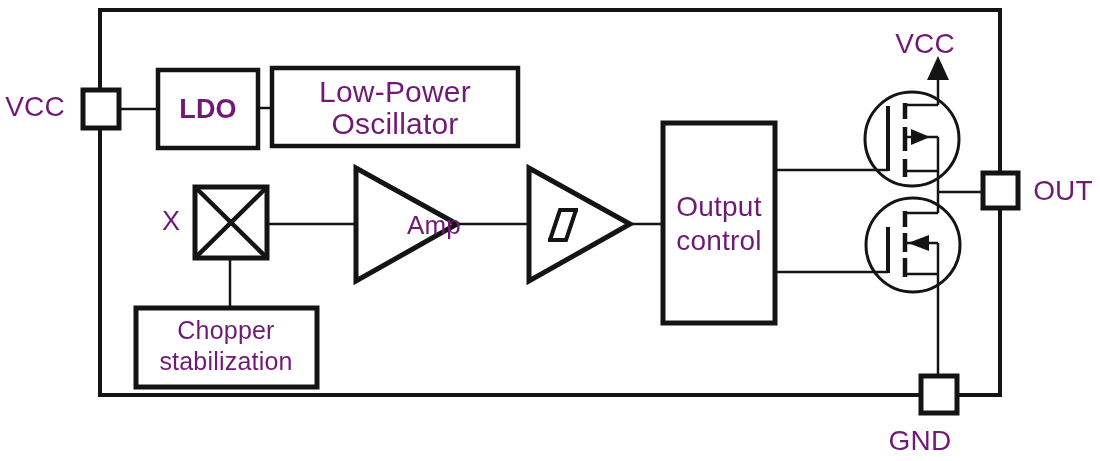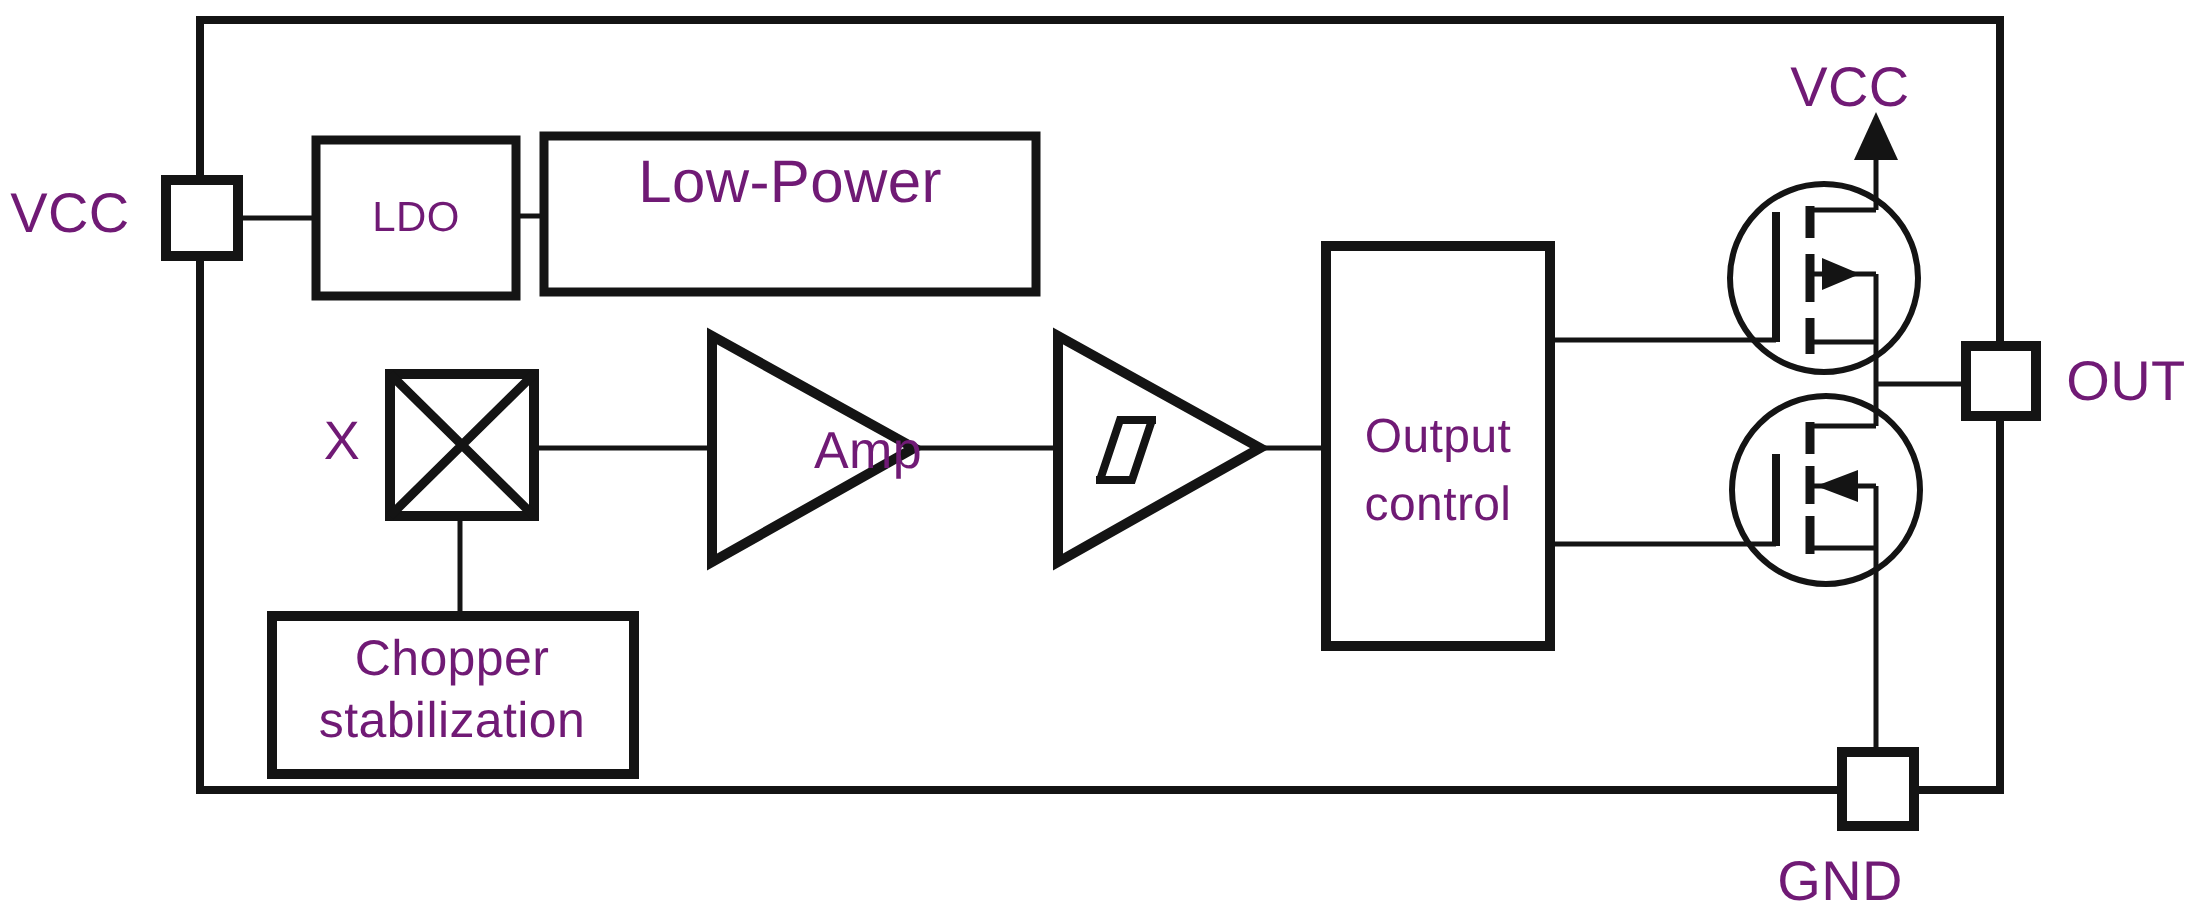--- a/index.html
+++ b/index.html
@@ -13,25 +13,25 @@
   .stage svg{position:absolute;left:0;top:0;}
   .lbl{
     position:absolute;
     transform:translate(-50%,-50%);
     white-space:nowrap;
     color:#701a75;
     line-height:1;
     letter-spacing:0.2px;
   }
   .lbl-port{font-size:28px;}
-  .lbl-ldo{font-size:21px;}
+  .lbl-ldo{font-size:27px;font-weight:bold;}
   .lbl-osc{font-size:30px;}
   .lbl-x{font-size:27px;}
   .lbl-amp{font-size:26px;margin-left:35px;}
-  .lbl-ctrl{font-size:24px;margin-top:12px;}
+  .lbl-ctrl{font-size:28px;}
   .lbl-chop{font-size:25px;}
 </style>
 </head>
 <body>
 
 <div class="stage">
 
   <svg width="1100" height="461" viewBox="0 0 1100 461" fill="none" stroke="#141414" stroke-linecap="butt" stroke-linejoin="miter">
 
     <rect x="100" y="10" width="900" height="385" stroke-width="4"></rect>
@@ -90,20 +90,21 @@
     </g>
 
     <rect x="83" y="90" width="36" height="38" fill="#ffffff" stroke-width="5"></rect>
     <rect x="983" y="173" width="35" height="35" fill="#ffffff" stroke-width="5"></rect>
     <rect x="921" y="376" width="36" height="37" fill="#ffffff" stroke-width="5"></rect>
   </svg>
 
   <div class="lbl lbl-port" style="left:35px;top:107px;">VCC</div>
   <div class="lbl lbl-ldo" style="left:208px;top:109px;">LDO</div>
   <div class="lbl lbl-osc" style="left:395px;top:92px;">Low-Power</div>
+  <div class="lbl lbl-osc" style="left:395px;top:124px;">Oscillator</div>
   <div class="lbl lbl-x" style="left:171px;top:221px;">X</div>
   <div class="lbl lbl-amp" style="left:399px;top:225px;">Amp</div>
   <div class="lbl lbl-ctrl" style="left:719px;top:207px;">Output</div>
   <div class="lbl lbl-ctrl" style="left:719px;top:241px;">control</div>
   <div class="lbl lbl-chop" style="left:226px;top:361px;">stabilization</div>
   <div class="lbl lbl-chop" style="left:226px;top:330px;">Chopper</div>
   <div class="lbl lbl-port" style="left:925px;top:44px;">VCC</div>
   <div class="lbl lbl-port" style="left:1063px;top:191px;">OUT</div>
   <div class="lbl lbl-port" style="left:920px;top:441px;">GND</div>
 

